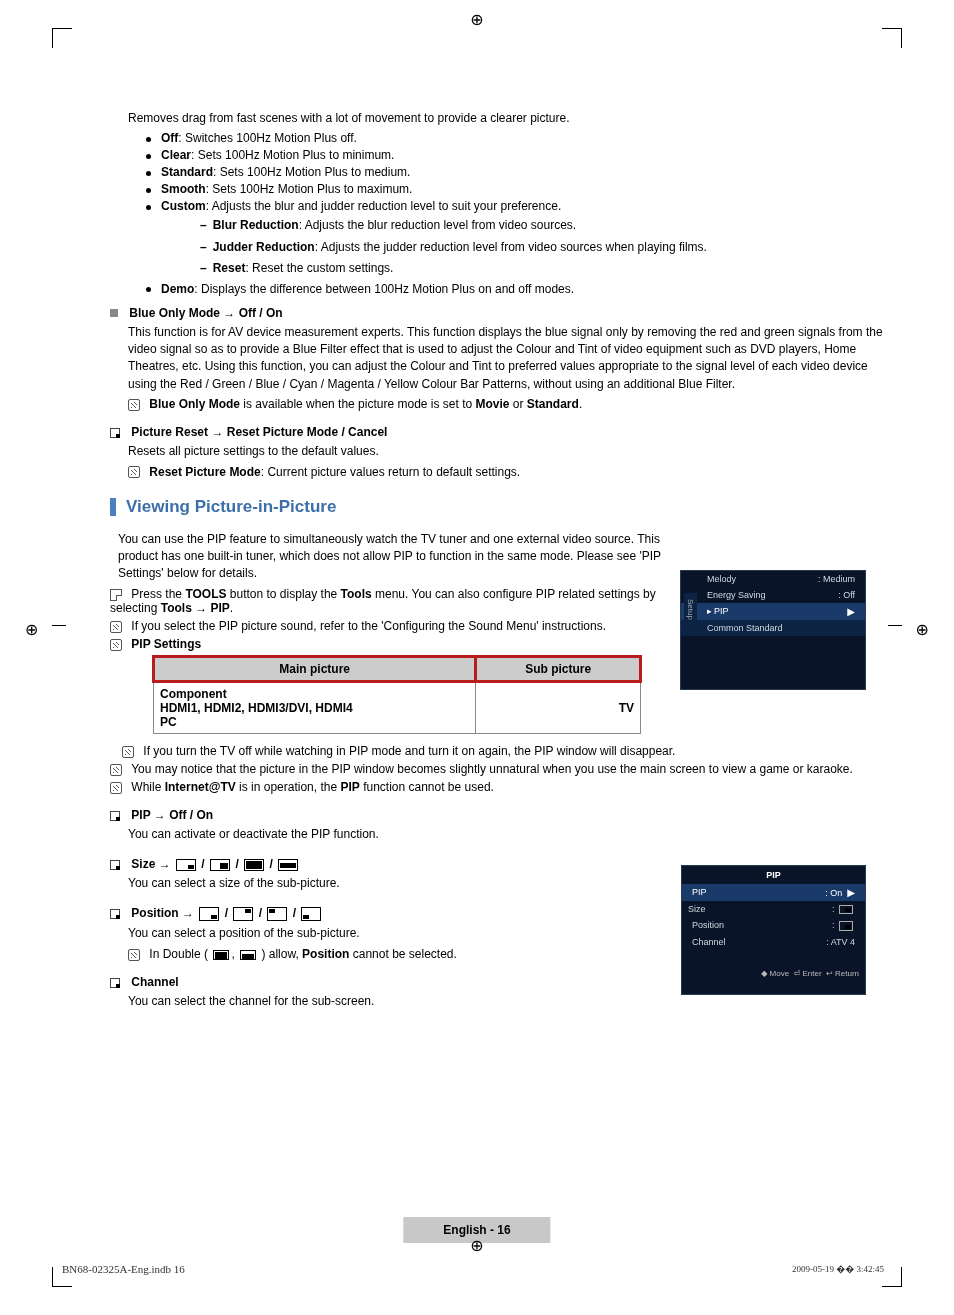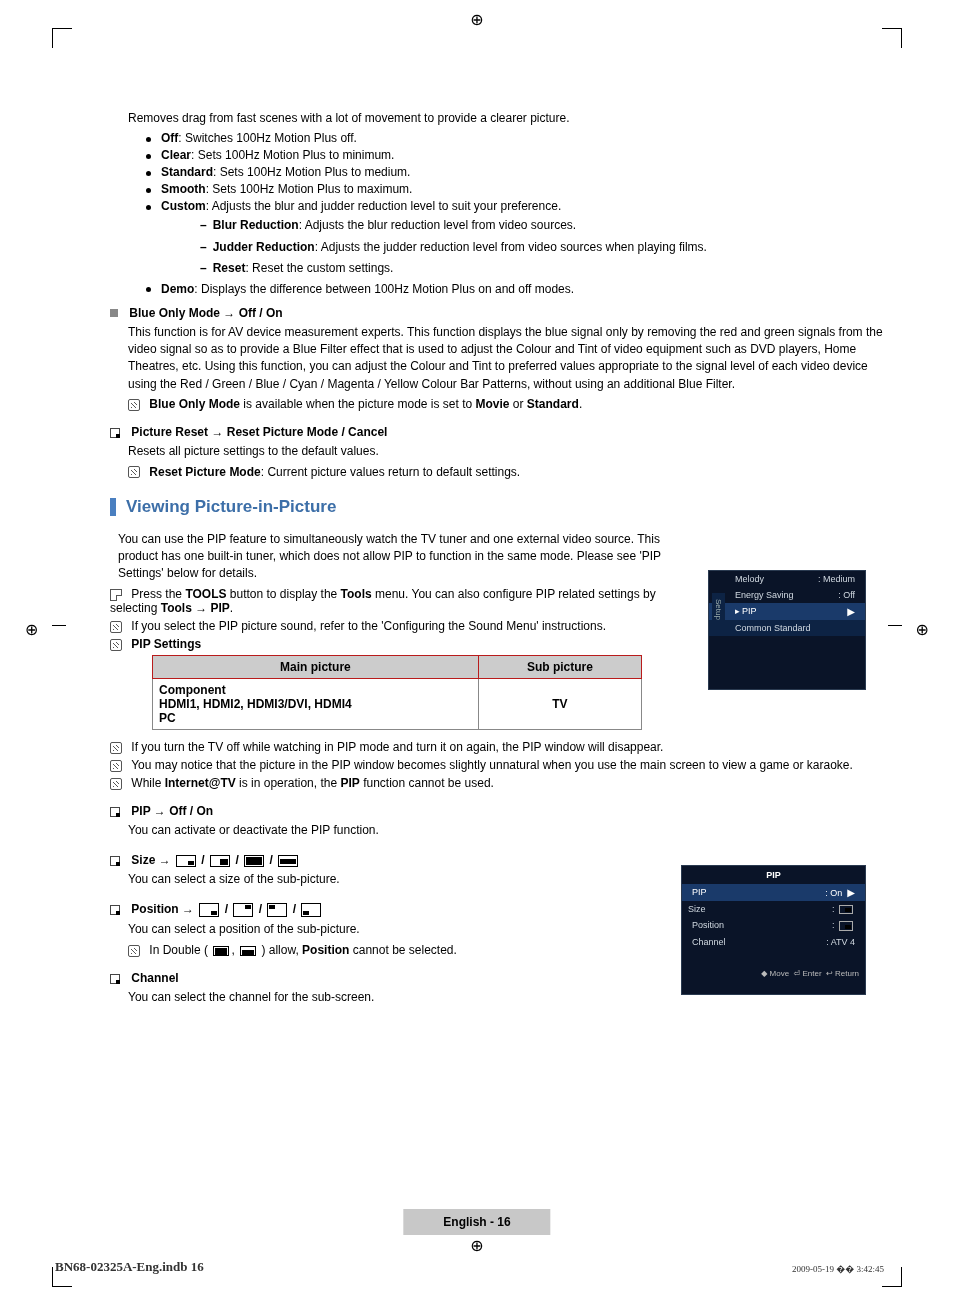--- a/index.html
+++ b/index.html
@@ -46,27 +46,27 @@
   .dot { display:inline-block; width:5px; height:5px; background:#000; border-radius:50%; margin:0 10px 0 18px; vertical-align:middle;}
   .dash { margin:0 6px 0 36px; font-weight:bold;}
   h1.sect { color:#3d6fa8; font-size:17px; font-weight:bold; margin:18px 0 10px 0;}
   .item-head { font-weight:bold; margin-top:8px;}
   .sub-head { font-weight:bold; margin:14px 0 4px 0;}
   .para { margin:4px 0 4px 18px; line-height:1.45;}
   .para3 { margin:4px 0 4px 54px; line-height:1.45;}
   .note-line { margin:4px 0 4px 18px; }
   .note-line2 { margin:3px 0 3px 18px; }
   table.pip { border-collapse:collapse; width:490px; margin:4px 0 6px 42px;}
-  table.pip th { background:#ccc; font-weight:bold; padding:4px 18px; border:1px solid #b91c1c;}
+  table.pip th { background:#ccc; font-weight:bold; padding:4px 18px; border:3px solid #b91c1c;}
   table.pip td { padding:4px 6px; border:1px solid #888; vertical-align:middle;}
   .osd1, .osd2 {
     position:absolute; background:#0a1428; border:1px solid #2a3a50; color:#d0d8e0;
     font-size:9px;
   }
-  .osd1 { right:88px; top:570px; width:158px; height:120px;}
+  .osd1 { right:88px; top:570px; width:186px; height:120px;}
   .osd2 { right:88px; top:865px; width:185px; height:130px;}
   .osd-row { display:flex; justify-content:space-between; padding:3px 10px 3px 26px;}
   .osd-row.hl { background:#1a3a6a; color:#fff;}
   .osd-row.sel { background:#0d2344; }
   .osd-title { text-align:center; padding:4px 0; color:#fff; font-weight:bold;}
   .osd-tab { position:absolute; left:3px; top:22px; writing-mode:vertical-rl; font-size:8px; background:#0d2344; padding:6px 2px; color:#9aa;}
   .osd-foot { position:absolute; bottom:16px; right:6px; font-size:8px; color:#bbb;}
   .osd-arrow { color:#fff; font-size:10px;}
   .size-icon {
     display:inline-block; width:20px; height:12px; border:1px solid #000; vertical-align:middle; position:relative; margin:0 2px;
@@ -76,24 +76,24 @@
   .size-icon.dbl1::after { content:""; position:absolute; left:1px; top:1px; width:8px; height:8px; background:#000;}
   .size-icon.dbl1::before { content:""; position:absolute; right:1px; top:1px; width:8px; height:8px; background:#000;}
   .size-icon.dbl2::after { content:""; position:absolute; left:1px; top:3px; width:8px; height:5px; background:#000;}
   .size-icon.dbl2::before { content:""; position:absolute; right:1px; top:3px; width:8px; height:5px; background:#000;}
   .pos-icon { display:inline-block; width:20px; height:14px; border:1px solid #000; vertical-align:middle; position:relative; margin:0 2px;}
   .pos-icon.br::after{content:"";position:absolute;right:1px;bottom:1px;width:6px;height:4px;background:#000;}
   .pos-icon.tr::after{content:"";position:absolute;right:1px;top:1px;width:6px;height:4px;background:#000;}
   .pos-icon.tl::after{content:"";position:absolute;left:1px;top:1px;width:6px;height:4px;background:#000;}
   .pos-icon.bl::after{content:"";position:absolute;left:1px;bottom:1px;width:6px;height:4px;background:#000;}
   .page-badge {
-    position:absolute; left:50%; bottom:80px; transform:translateX(-50%);
+    position:absolute; left:50%; bottom:72px; transform:translateX(-50%);
     background:#c8c8c8; padding:6px 40px; font-weight:bold; font-size:12px;
   }
-  .footer-left { position:absolute; left:55px; bottom:40px; font-size:13px; color:#333; font-family:"Times New Roman",serif;font-weight:bold;}
+  .footer-left { position:absolute; left:62px; bottom:40px; font-size:11px; color:#333; font-family:"Times New Roman",serif;}
   .footer-right { position:absolute; right:70px; bottom:40px; font-size:9px; color:#333; font-family:"Times New Roman",serif;}
   .crop-tl,.crop-tr,.crop-bl,.crop-br{position:absolute;width:20px;height:20px;}
   .crop-tl{left:52px;top:28px;border-left:1px solid #000;border-top:1px solid #000;}
   .crop-tr{right:52px;top:28px;border-right:1px solid #000;border-top:1px solid #000;}
   .crop-bl{left:52px;bottom:28px;border-left:1px solid #000;border-bottom:1px solid #000;}
   .crop-br{right:52px;bottom:28px;border-right:1px solid #000;border-bottom:1px solid #000;}
   .two-col { display:flex; gap:20px; align-items:flex-start;}
   .two-col .left { flex:1; }
   b { font-weight:bold; }
   .mid-crop-r, .mid-crop-l { position:absolute; top:625px; width:14px; height:1px; background:#000;}
@@ -171,29 +171,29 @@
             <tr>
           <th>Main picture</th>
           <th>Sub picture</th>
         </tr>
         <tr>
           <td>
             <b>Component</b><br>
             <b>HDMI1, HDMI2, HDMI3/DVI, HDMI4</b><br>
             <b>PC</b>
           </td>
-          <td style="text-align:center"><b>TV</b></td>
+          <td style="text-align:right"><b>TV</b></td>
         </tr>
       </tbody>
         </table>
     </div>
     <div style="width:200px"></div>
   </div>
 
-  <div class="note-line" style="margin-left:0">
+  <div class="note-line" style="margin-left:12px">
     <span class="note-icon"></span>
     <span>If you turn the TV off while watching in PIP mode and turn it on again, the PIP window will disappear.</span>
   </div>
   <div class="note-line" style="margin-left:0">
     <span class="note-icon"></span>
     <span>You may notice that the picture in the PIP window becomes slightly unnatural when you use the main screen to view a game or karaoke.</span>
   </div>
   <div class="note-line" style="margin-left:0">
     <span class="note-icon"></span>
     <span>While </span><b>Internet@TV</b><span> is in operation, the </span><b>PIP</b><span> function cannot be used.</span>

